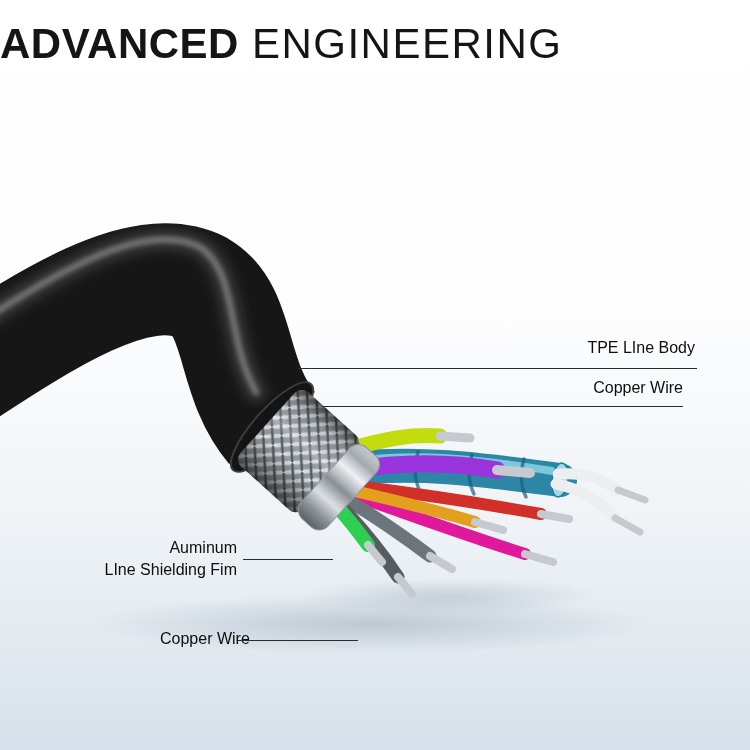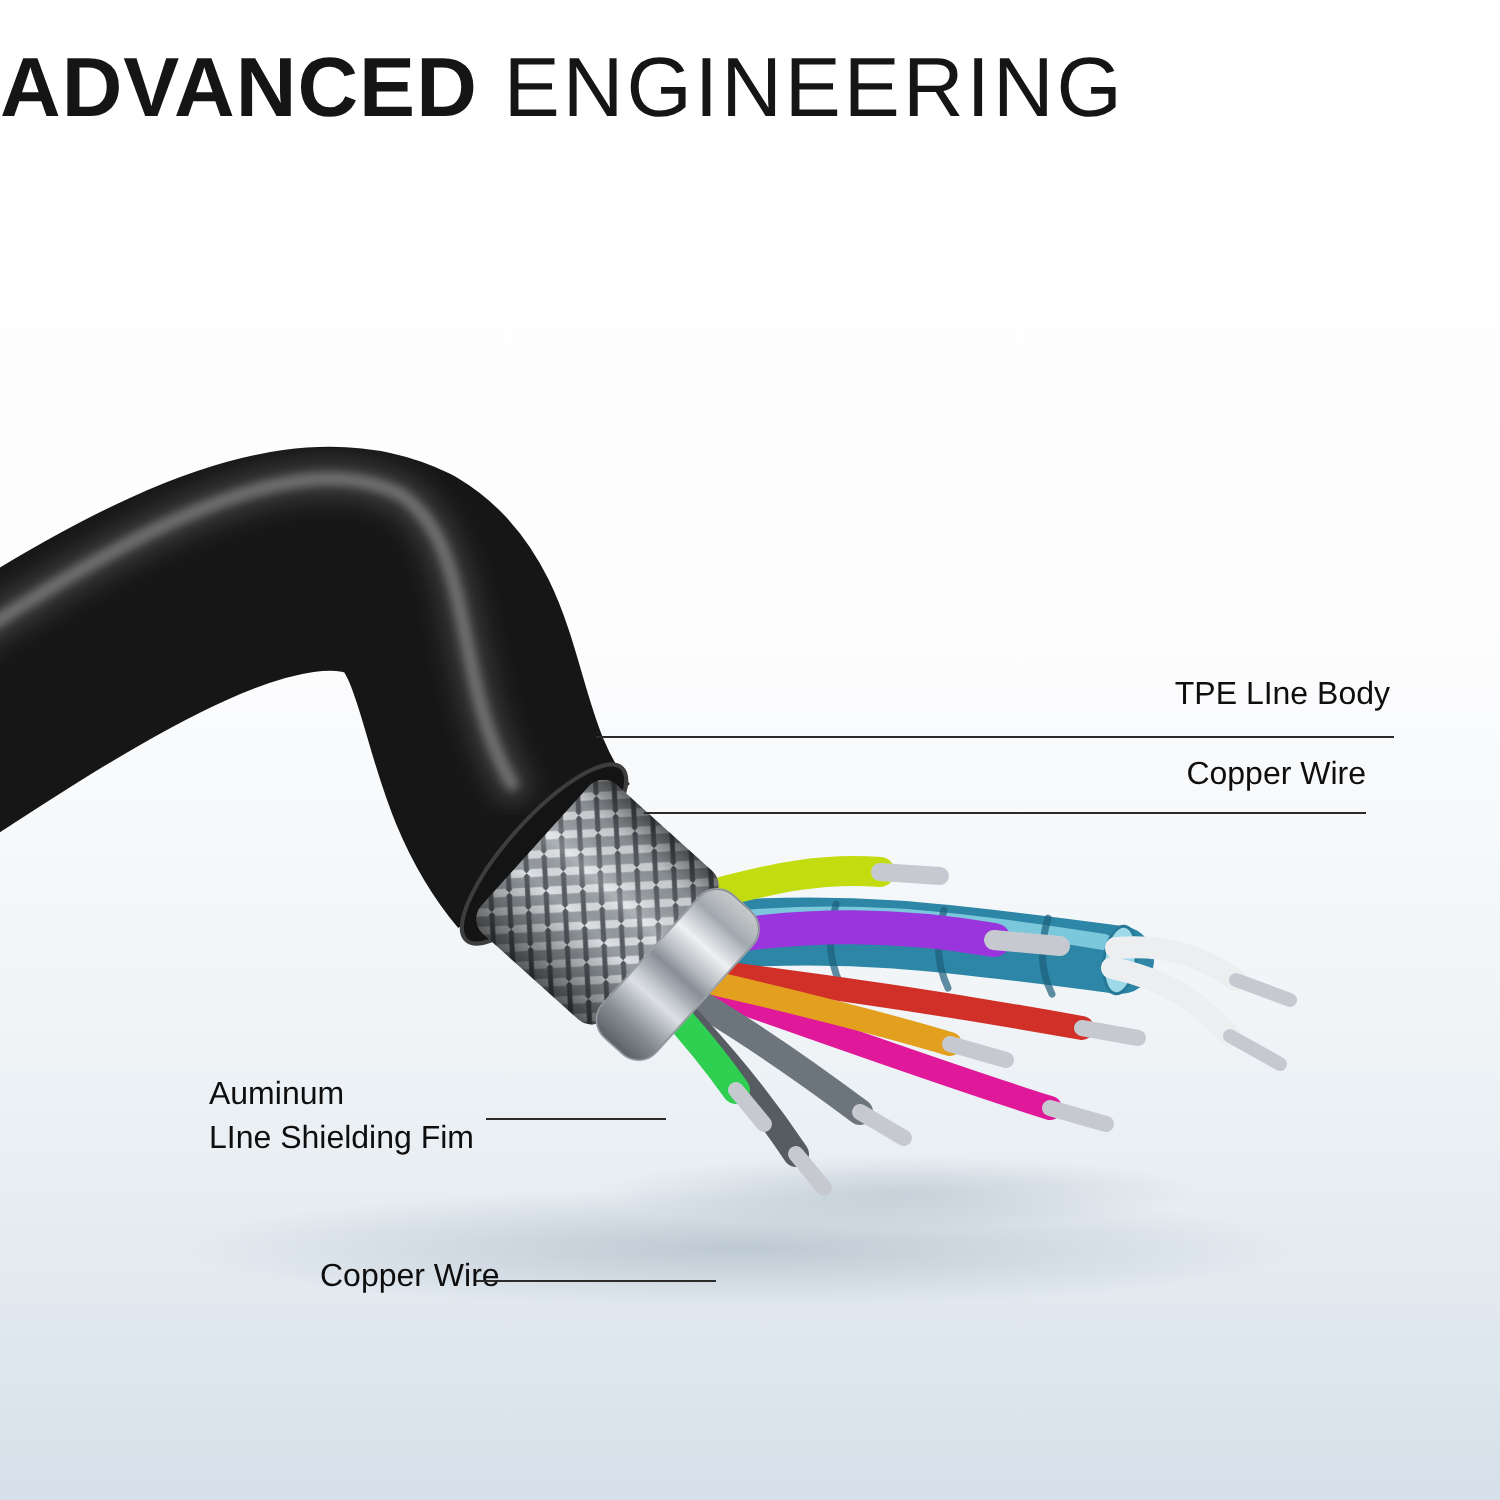--- a/index.html
+++ b/index.html
@@ -9,21 +9,21 @@
     font-family:"Liberation Sans",sans-serif;color:#121212;
   }
   .scene{position:absolute;left:0;top:0;}
   .title{position:absolute;top:20px;left:0;width:100%;text-align:left;font-size:42px;line-height:48px;color:#151515;letter-spacing:.5px;white-space:nowrap;}
   .title .bold{font-weight:700;}
   .title .light{font-weight:400;margin-left:13px;letter-spacing:1.5px;}
   .subtitle{position:absolute;top:88px;left:0;width:100%;text-align:center;font-size:17.5px;line-height:27px;color:#262626;}
   .callout{position:absolute;font-size:16px;line-height:22px;color:#0e0e0e;white-space:nowrap;}
   #tpe-label{top:337px;right:55px;}
   #braid-label{top:377px;right:67px;}
-  #foil-label{top:537px;right:513px;}
+  #foil-label{top:537px;right:513px;text-align:right;}
   #wire-label{top:628px;left:112px;margin-left:48px;}
   .leader{position:absolute;height:1px;background:#2b2b2b;}
   #tpe-leader{top:368px;left:298px;width:399px;}
   #braid-leader{top:406px;left:322px;width:361px;}
   #foil-leader{top:559px;left:243px;width:90px;}
   #wire-leader{top:640px;left:238px;width:120px;}
 </style>
 </head>
 <body>
 

